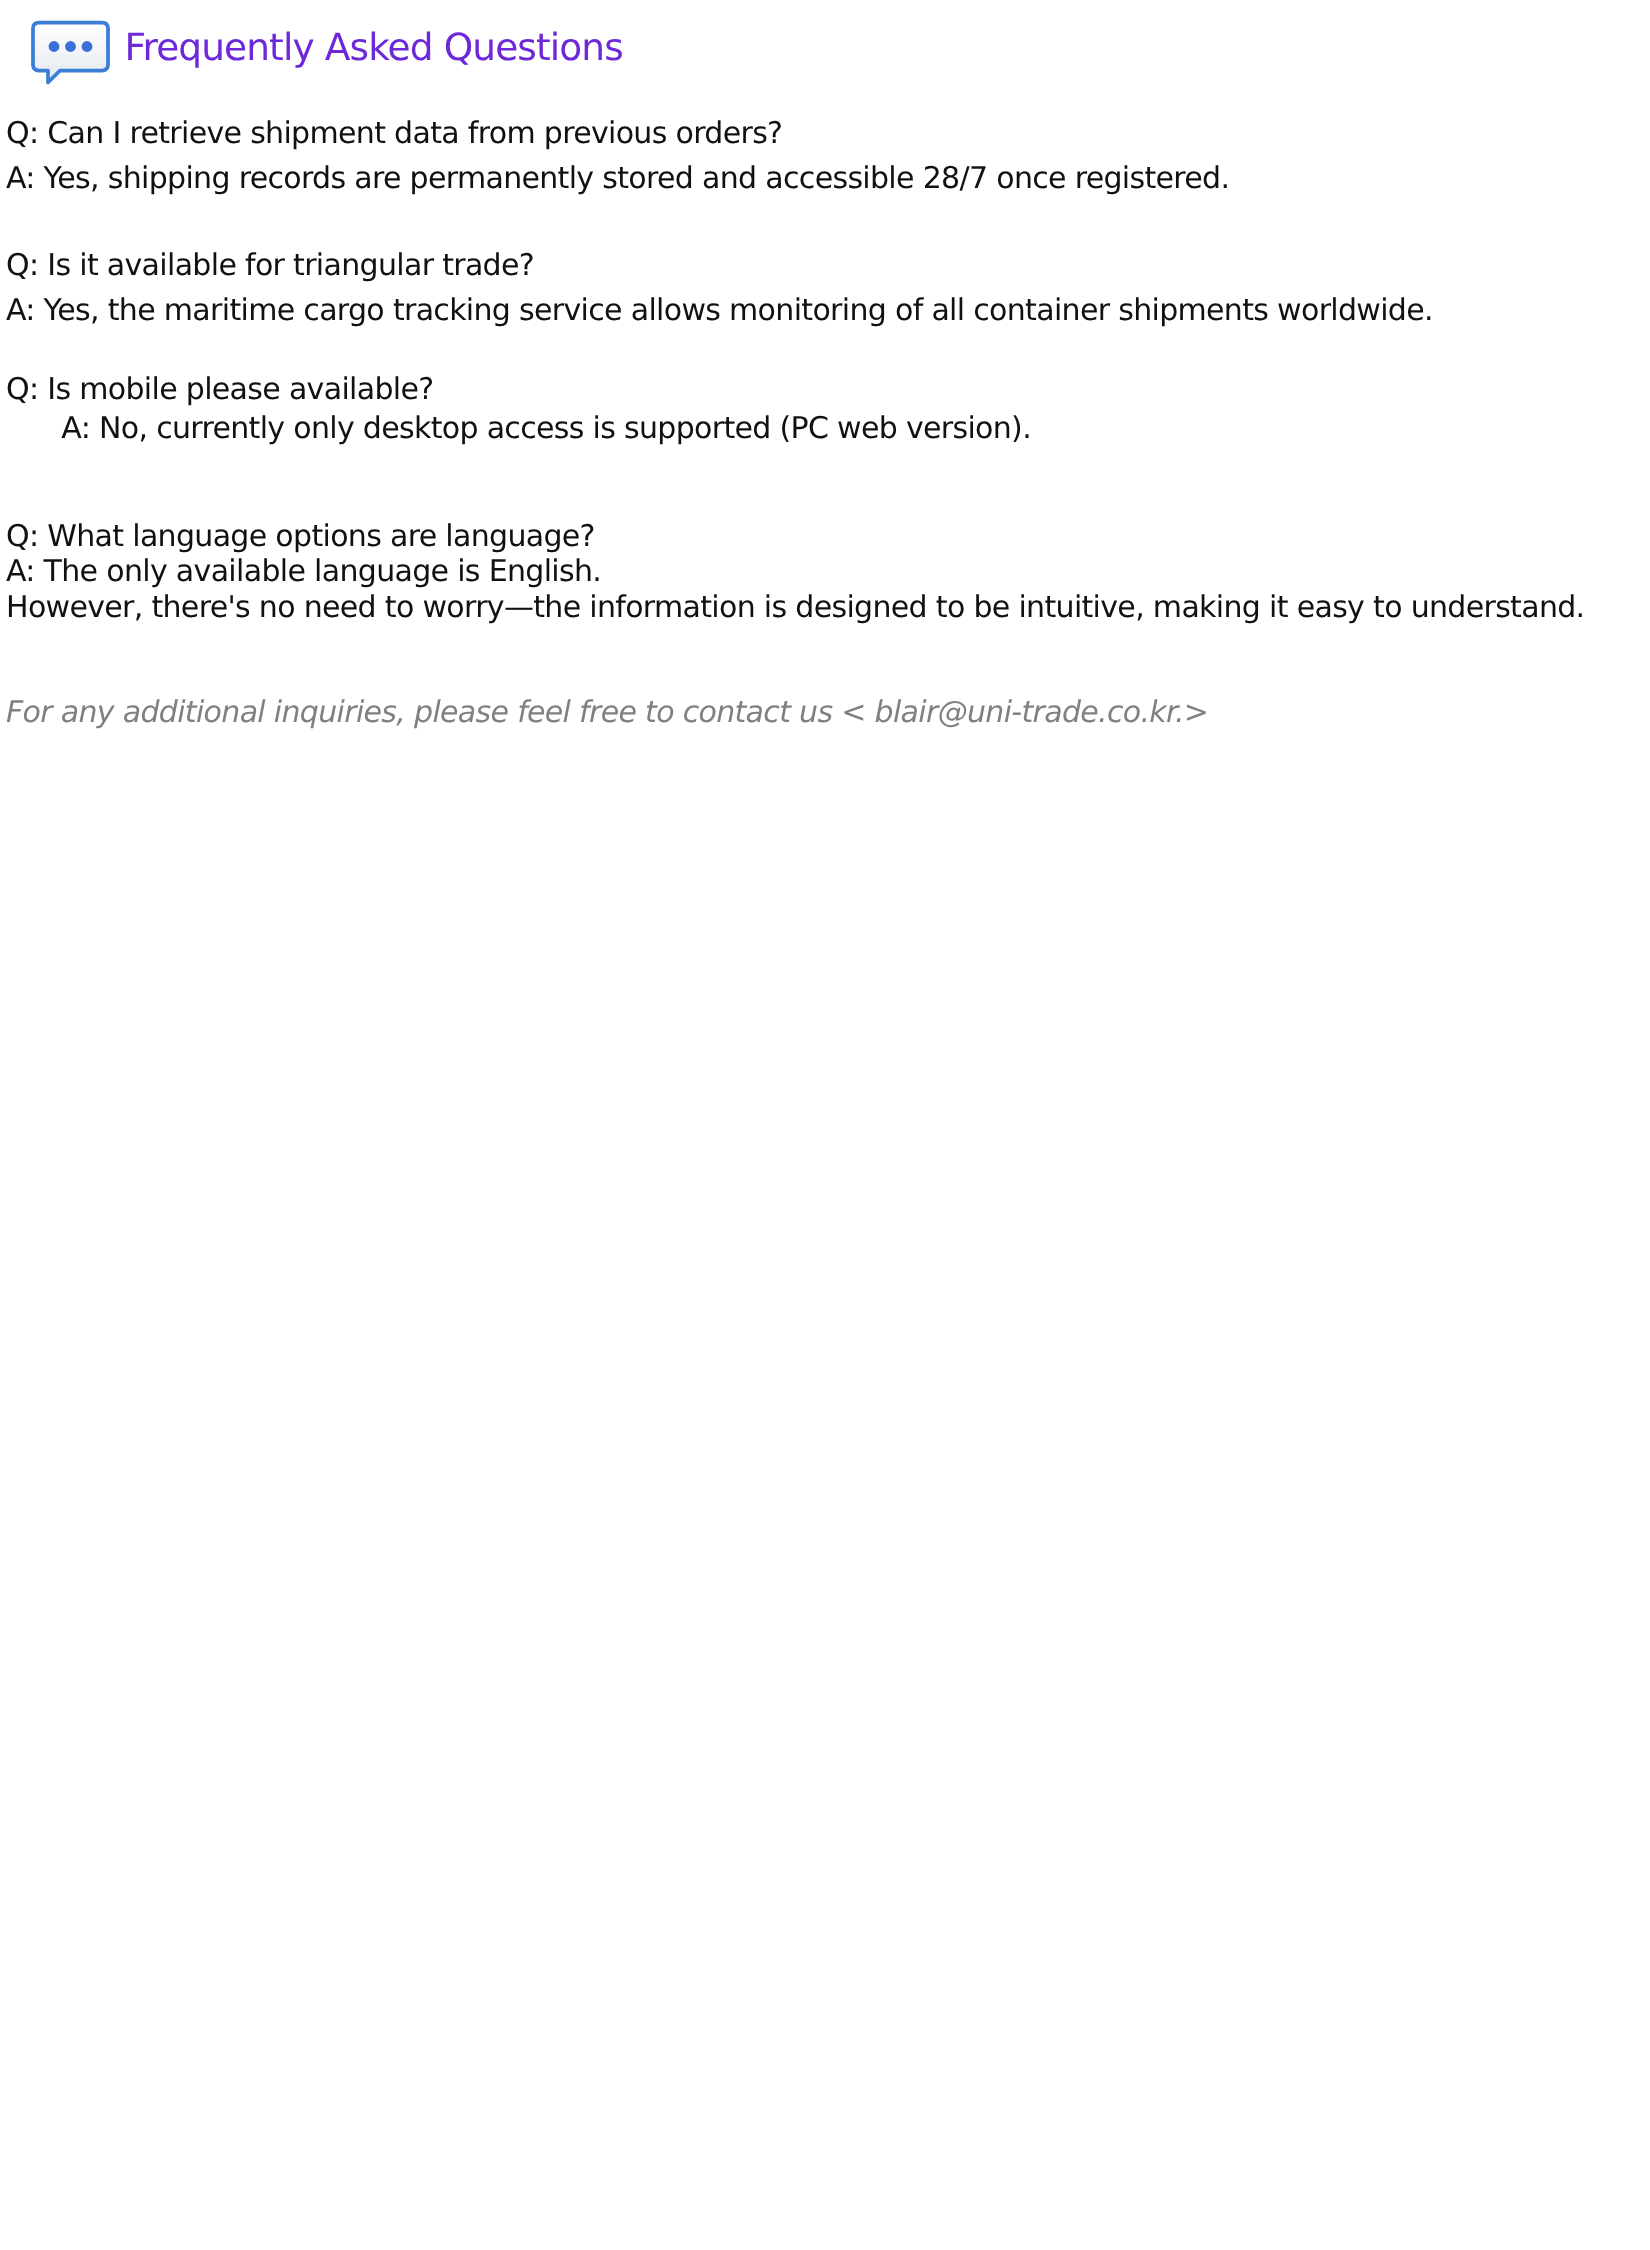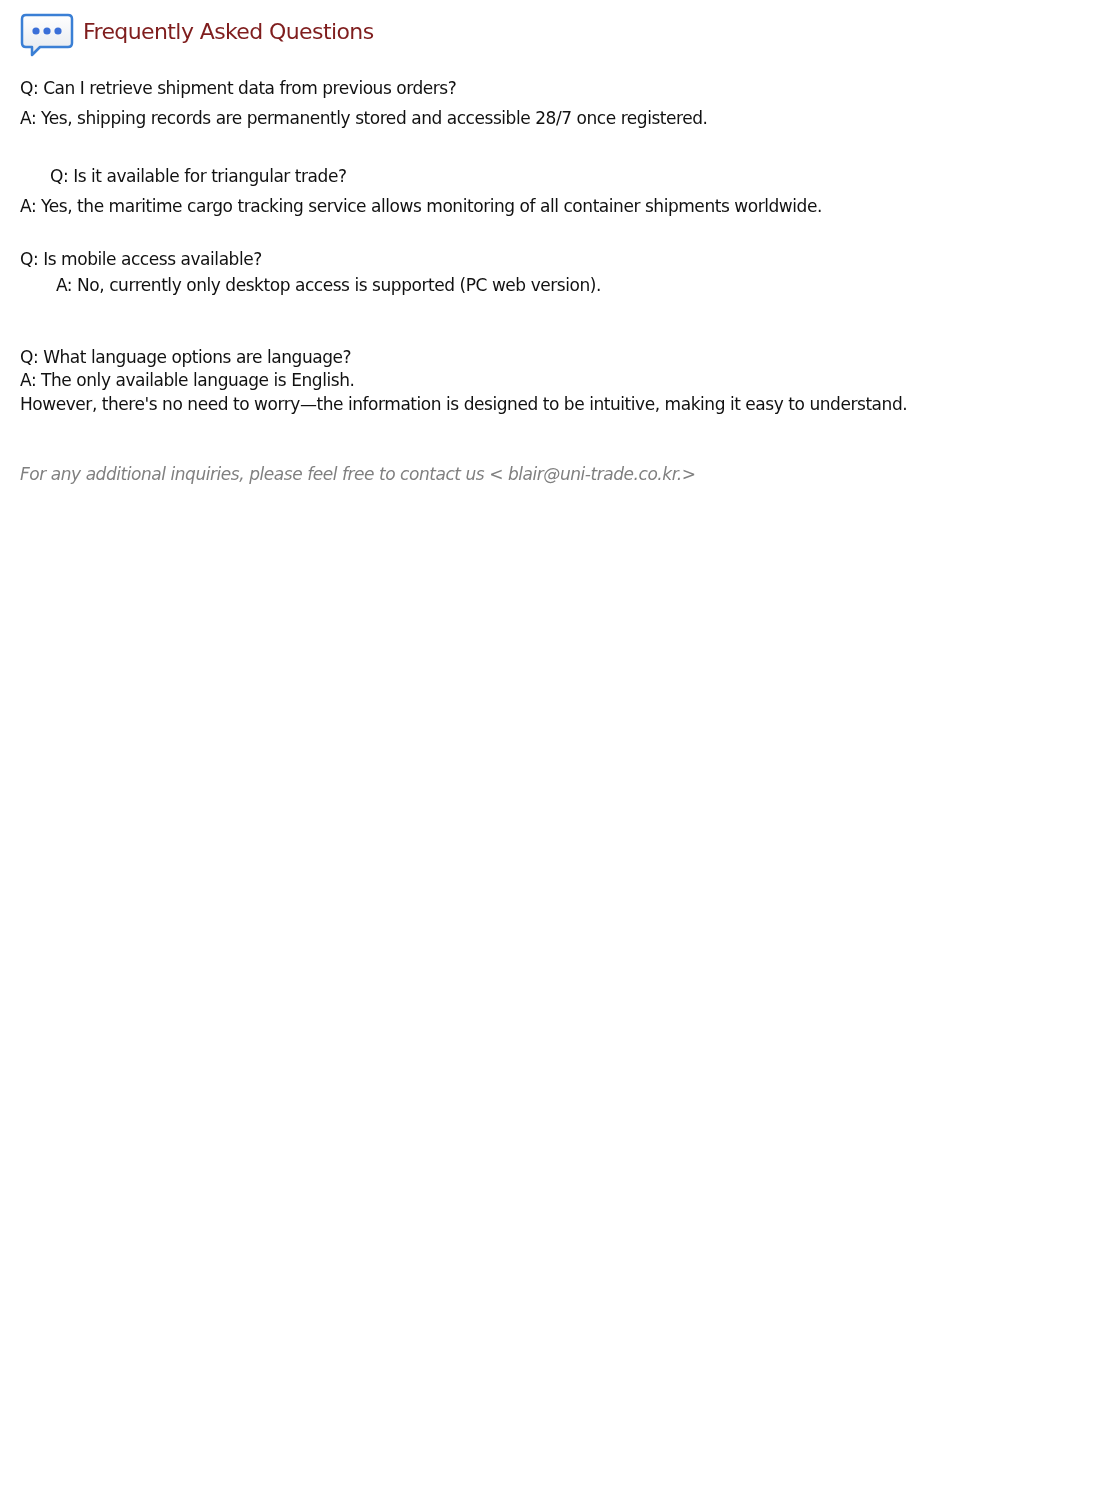--- a/index.html
+++ b/index.html
@@ -23,30 +23,30 @@
       align-items: center;
       height: 46px;
     }
     .bubble-icon {
       width: 54px;
       height: 46px;
       position: relative;
       margin-right: 9px;
     }
     .title {
-      font-size: 22px;
+      font-size: 25px;
       letter-spacing: -0.6px;
-      color: #7f1d1d;
+      color: #6d28d9;
       line-height: 30px;
       margin-top: -6px;
     }
     .line {
       position: absolute;
-      left: 20px;
-      font-size: 17px;
+      left: 4px;
+      font-size: 20px;
       letter-spacing: -0.45px;
       white-space: nowrap;
       line-height: 24px;
       color: #111;
     }
     .footer {
       color: #808080;
       font-style: italic;
     }
   </style>
@@ -67,23 +67,23 @@
       <circle cx="27" cy="19" r="3.6" fill="#3a6fd8"></circle>
       <circle cx="38" cy="19" r="3.6" fill="#3a6fd8"></circle>
     </svg>
   </div>
   <span class="title">Frequently Asked Questions</span>
 </div>
 
 <div class="line" style="top:76px;">Q: Can I retrieve shipment data from previous orders?</div>
 <div class="line" style="top:106px;">A: Yes, shipping records are permanently stored and accessible 28/7 once registered.</div>
 
-<div class="line" style="top:164px;margin-left:30px;">Q: Is it available for triangular trade?</div>
+<div class="line" style="top:164px;">Q: Is it available for triangular trade?</div>
 <div class="line" style="top:194px;">A: Yes, the maritime cargo tracking service allows monitoring of all container shipments worldwide.</div>
 
-<div class="line" style="top:247px;">Q: Is mobile access available?</div>
+<div class="line" style="top:247px;">Q: Is mobile please available?</div>
 <div class="line" style="top:273px; white-space:pre;margin-left:31px;"> A: No, currently only desktop access is supported (PC web version).</div>
 
 <div class="line" style="top:345px;">Q: What language options are language?</div>
 <div class="line" style="top:368px;">A: The only available language is English.</div>
 <div class="line" style="top:392px;">However, there's no need to worry—the information is designed to be intuitive, making it easy to understand.</div>
 
 <div class="line footer" style="top:462px;">For any additional inquiries, please feel free to contact us &lt; blair@uni-trade.co.kr.&gt;</div>
 
 </body></html>

